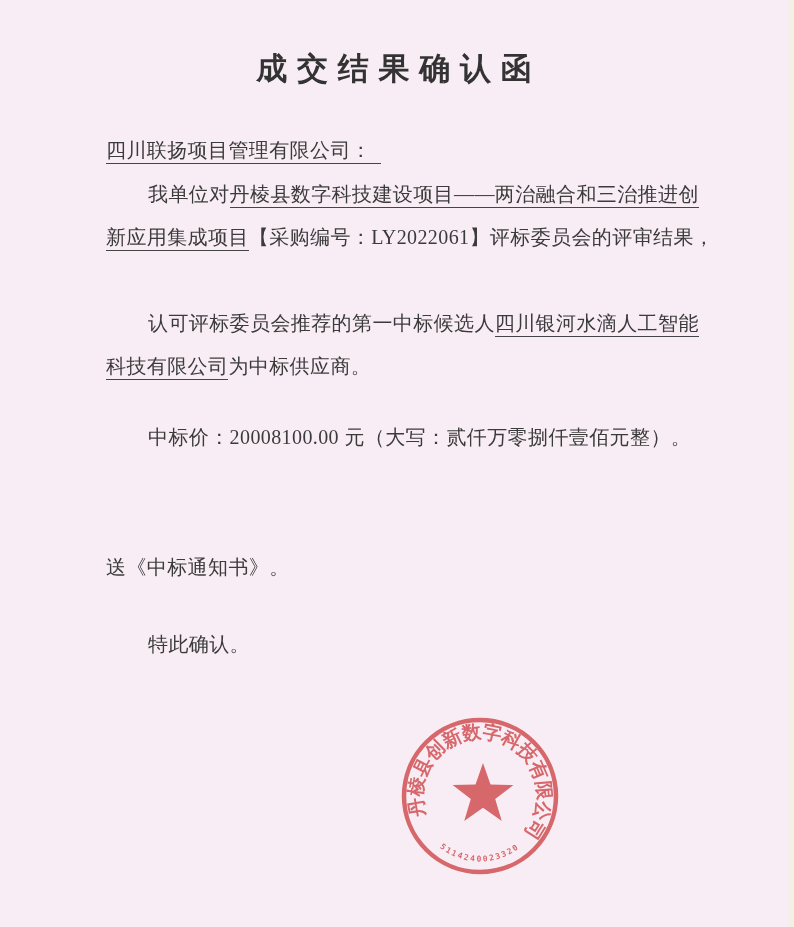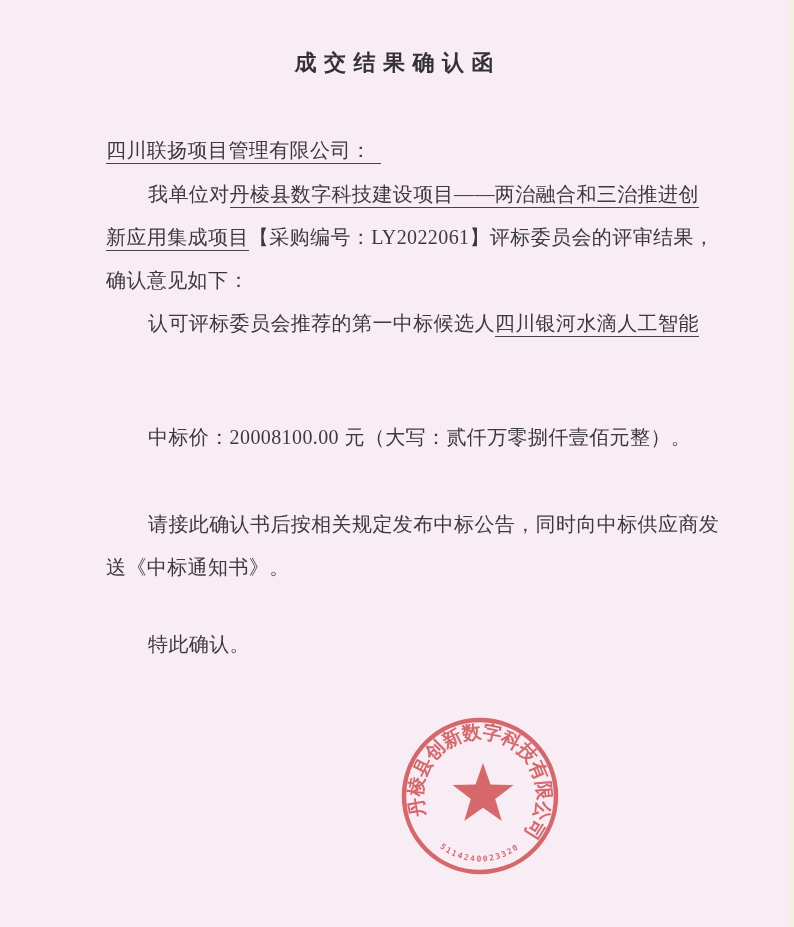--- a/index.html
+++ b/index.html
@@ -8,21 +8,21 @@
     background:#f9edf5;
     font-family:"Liberation Serif","DejaVu Serif",serif;
     color:#3b3b3b;
     overflow:hidden;
     position:relative;
   }
   .page{position:relative;width:794px;height:927px;background:#f9edf5;}
   .edge-strip{position:absolute;right:0;top:0;width:5px;height:100%;background:#f2f1e3;}
   .doc-title{
     position:absolute;top:48px;left:0;width:789px;
-    text-align:center;font-size:22px;font-weight:600;color:#333;
+    text-align:center;font-size:31px;font-weight:600;color:#333;
     letter-spacing:1px;margin:0;white-space:pre;
   }
   .line{
     position:absolute;left:106px;font-size:20px;line-height:27px;
     white-space:nowrap;color:#3b3b3b;letter-spacing:0.4px;
   }
   .indent{left:148px;}
   .u{border-bottom:1.5px solid #454545;padding-bottom:2px;}
   .u-pad{padding-right:10px;}
   .b{font-weight:normal;}
@@ -43,35 +43,32 @@
   <div class="line" style="top:137px">
     <span class="u u-pad">四川联扬项目管理有限公司：</span>
   </div>
 
   <div class="line indent" style="top:181px">
     <span>我单位对</span><span class="u">丹棱县数字科技建设项目——两治融合和三治推进创</span>
   </div>
   <div class="line" style="top:224px">
     <span class="u">新应用集成项目</span><span>【采购编号：LY2022061】评标委员会的评审结果，</span>
   </div>
-  <div class="line" style="top:267px">
-    <span>确认意见如下：</span>
-  </div>
 
   <div class="line indent" style="top:310px">
     <span>认可评标委员会推荐的第一中标候选人</span><span class="u b">四川银河水滴人工智能</span>
+  </div>
+  <div class="line" style="top:353px">
+    <span class="u b">科技有限公司</span><span>为中标供应商。</span>
   </div>
 
   <div class="line indent b" style="top:424px">
     <span>中标价：20008100.00 元（大写：贰仟万零捌仟壹佰元整）。</span>
   </div>
 
-  <div class="line indent" style="top:511px">
-    <span>请接此确认书后按相关规定发布中标公告，同时向中标供应商发</span>
-  </div>
   <div class="line" style="top:554px">
     <span>送《中标通知书》。</span>
   </div>
 
   <div class="line indent" style="top:631px">
     <span>特此确认。</span>
   </div>
 
 
 

